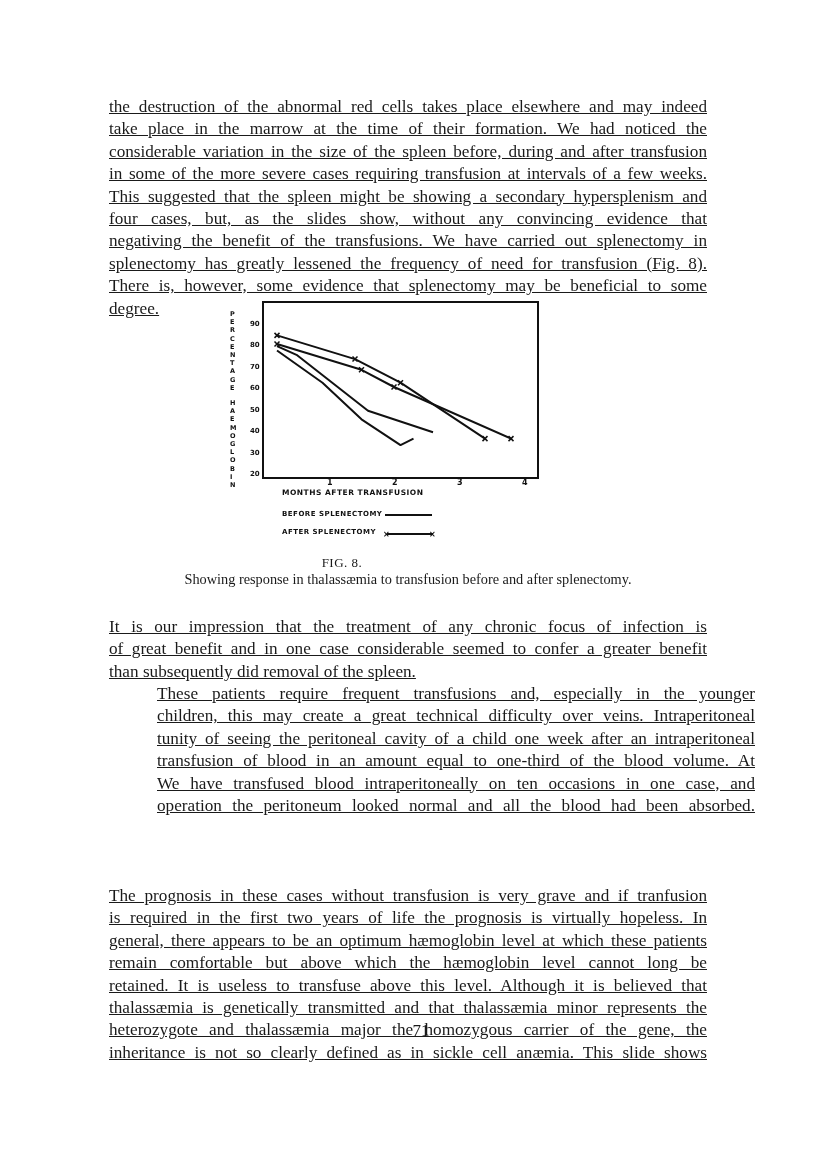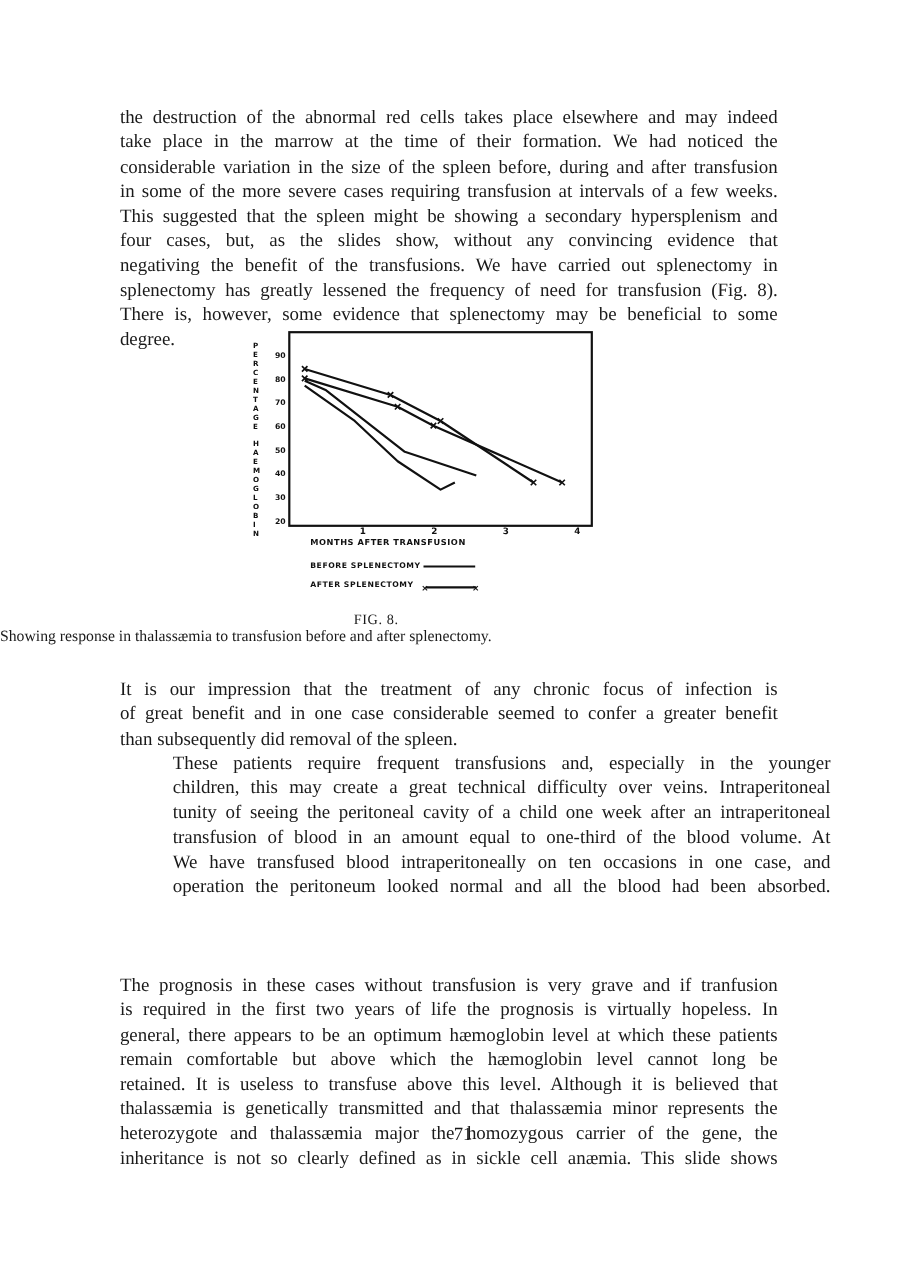--- a/index.html
+++ b/index.html
@@ -1,27 +1,27 @@
 <!DOCTYPE html>
 <html><head>
 <meta charset="utf-8">
 <style>
   html, body { margin:0; padding:0; background:#ffffff; }
   body { width:816px; height:1152px; position:relative; overflow:hidden; font-family:"Liberation Serif","DejaVu Serif",serif; color:#1a1a1a; }
   .page { position:absolute; left:0; top:0; width:816px; height:1152px; }
   .para { position:absolute; left:109px; width:598px; font-size:17.2px; line-height:22.4px; text-align:justify; }
-  .para .line { display:block; height:22.4px; white-space:nowrap; text-align-last:justify; text-align:justify; }
+  .para .line { display:block; height:22.4px; white-space:nowrap; text-align-last:justify; text-align:justify;text-decoration:underline; }
   .para .line.last { text-align-last:left; }
   .p1 { top:96px; }
   .p2 { top:616px; }
   .p3 { top:683px;margin-left:48px; }
   .p4 { top:885px; }
   .figure { position:absolute; left:220px; top:296px; width:340px; height:260px; }
   .caption-fig { position:absolute; left:0; width:684px; top:555px; text-align:center; font-size:13px; letter-spacing:0.5px; }
-  .caption { position:absolute; left:0; width:816px; top:571px; font-size:14.3px; }
+  .caption { position:absolute; left:0; width:816px; top:571px; text-align:center; font-size:14.3px; }
   .page-num { position:absolute; left:0; width:816px; top:1021px; text-align:center; font-size:17px;padding-left:13px; }
   svg text { font-family:"DejaVu Sans","Liberation Sans",sans-serif; font-weight:bold; }
 </style>
 </head>
 <body>
 
 <div class="page">
 
   <div class="para p1">
     <span class="line">the destruction of the abnormal red cells takes place elsewhere and may indeed</span>

